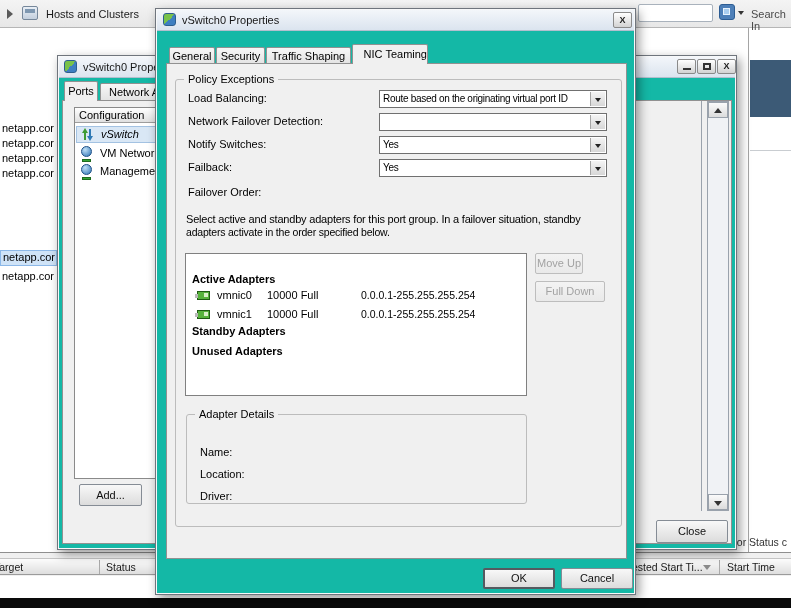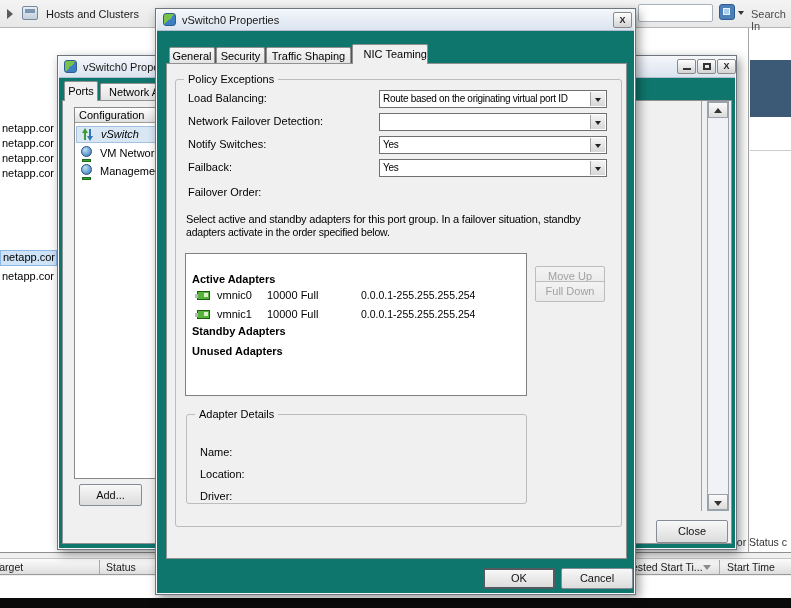--- a/index.html
+++ b/index.html
@@ -42,21 +42,21 @@
   .tasks-header .sep { position:absolute; top:1px; width:1px; height:14px; background:#aaaaaa; }
   .tasks-header span { position:absolute; top:2px; white-space:nowrap; color:#1a1a1a; }
   .tasks-list { position:absolute; left:0; top:23px; width:791px; height:23px; background:#ffffff; }
   .filter-fragment { left:731px; top:536px; font-size:10.5px; color:#333; white-space:nowrap; }
   .sort-desc-icon { position:absolute; left:703px; top:7px; width:0; height:0;
                     border-left:4px solid transparent; border-right:4px solid transparent;
                     border-top:5px solid #8a8a8a; }
   .black-strip { left:0; top:598px; width:791px; height:10px; background:#0a0a0a; }
 
   
-  .dialog { background:#0f766e; border:1px solid #6f757d;
+  .dialog { background:#14b8a6; border:1px solid #6f757d;
             box-shadow:inset 0 0 0 1px #f7f8f9, 3px 4px 10px rgba(0,0,0,.40); }
   .titlebar { position:absolute; left:1px; top:1px; right:1px; height:21px;
               background:linear-gradient(#f3f6fa,#dbe4ef); border-bottom:1px solid #b3bfce; }
   .title-text { position:absolute; top:4px; color:#161616; white-space:nowrap; }
   .app-icon { position:absolute; width:13px; height:13px; border-radius:3px; border:1px solid #2d5e8f;
               background:linear-gradient(135deg,#79c24a 0 50%, #3e7fc1 50% 100%); }
   .winbtn { position:absolute; width:19px; height:15px; background:linear-gradient(#ffffff,#d3d3d3);
             border:1px solid #8a8a8a; border-radius:2px; text-align:center;
             font-size:9px; font-weight:bold; line-height:13px; color:#222; }
   .winbtn .bar { position:absolute; left:5px; bottom:3px; width:8px; height:2px; background:#333; }
@@ -297,21 +297,21 @@
             </div>
           <span class="lbl" style="left:31px; top:1px;">vmnic1</span>
           <span class="lbl" style="left:81px; top:1px;">10000 Full</span>
           <span class="lbl" style="left:175px; top:1px; font-size:10.5px;">0.0.0.1-255.255.255.254</span>
         </div>
 
         <span class="lbl bold" style="left:6px; top:71px;">Standby Adapters</span>
         <span class="lbl bold" style="left:6px; top:91px;">Unused Adapters</span>
       </div>
 
-      <div class="btn disabled" style="left:368px; top:202px; width:70px; height:21px; line-height:19px;">Move Up</div>
+      <div class="btn disabled" style="left:368px; top:189px; width:48px; height:21px; line-height:19px;">Move Up</div>
       <div class="btn disabled" style="left:368px; top:217px; width:70px; height:21px; line-height:19px;">Full Down</div>
 
       <div class="groupbox" style="left:19px; top:350px; width:341px; height:90px;">
         <span class="gb-label">Adapter Details</span>
         <span class="lbl" style="left:13px; top:31px;">Name:</span>
         <span class="lbl" style="left:13px; top:53px;">Location:</span>
         <span class="lbl" style="left:13px; top:75px;">Driver:</span>
       </div>
     </div>
 

